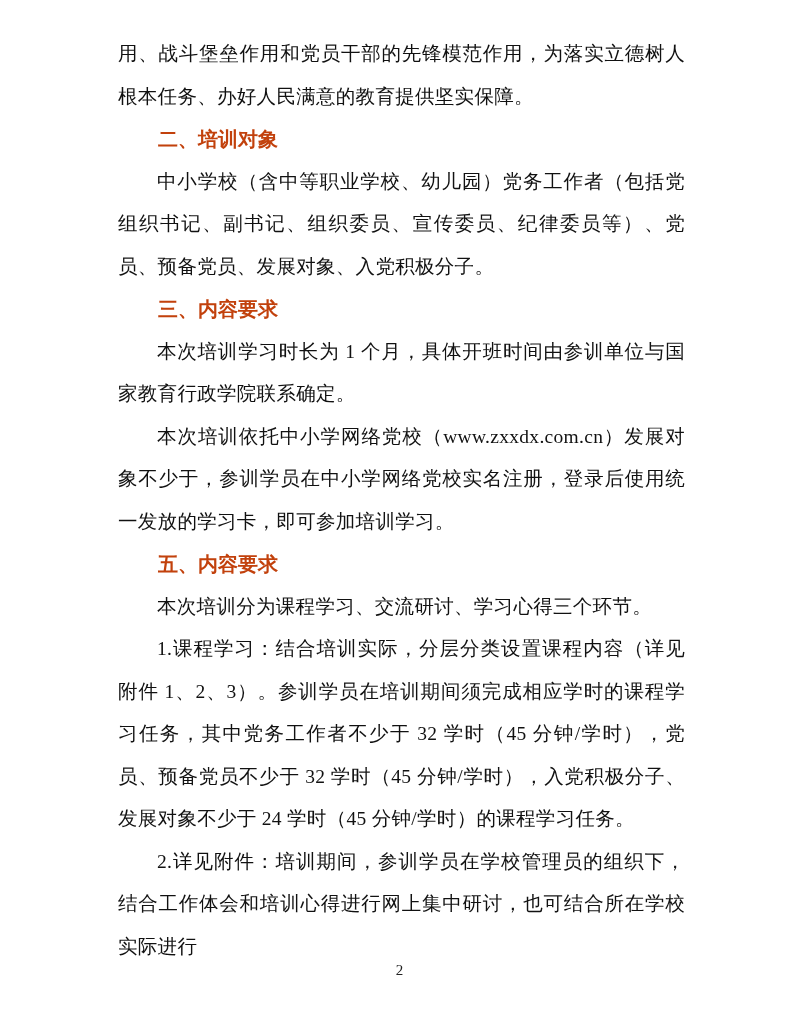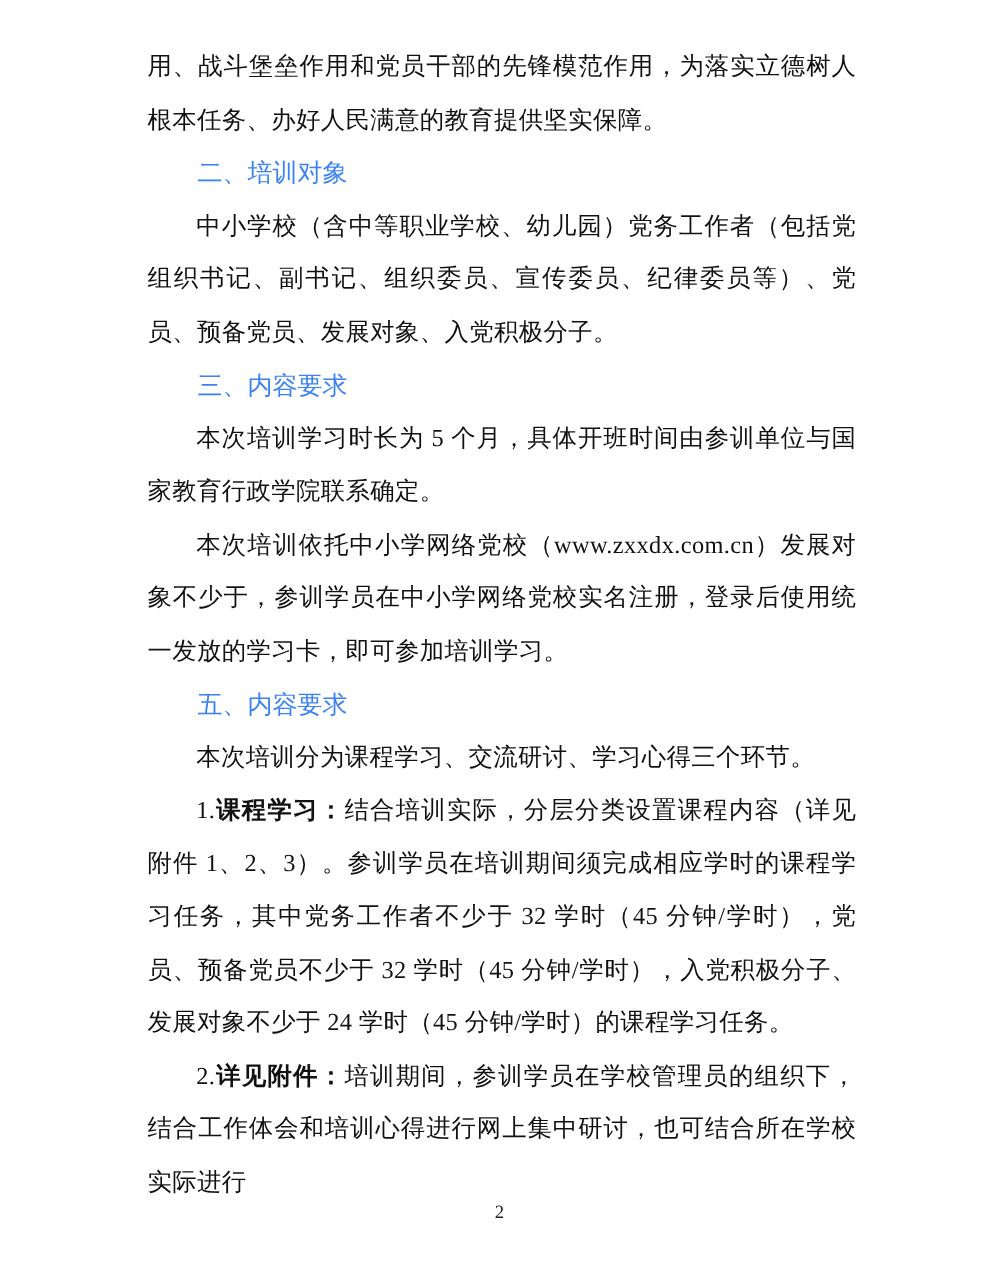--- a/index.html
+++ b/index.html
@@ -38,30 +38,30 @@
     letter-spacing: 0.3px;
     word-break: break-all;
   }
   .para.no-indent {
     text-indent: 0;
   }
   .heading {
     margin: 0;
     font-size: 20px;
     line-height: 42.5px;
-    font-weight: normal;
+    font-weight: bold;
     text-indent: 2em;
     font-family: "Liberation Sans", "DejaVu Sans", sans-serif;
-    color: #3b82f6;
+    color: #c2410c;
   }
   .item-num {
     font-weight: normal;
   }
   .item-label {
-    font-weight: bold;
+    font-weight: normal;
     margin-top: 28px;
   }
   .footer {
     position: absolute;
     top: 960px;
     left: 0;
     width: 799px;
     text-align: center;
     font-size: 15px;
     line-height: 20px;
@@ -74,21 +74,21 @@
 
 <div class="page">
   <div class="text-block">
 
     <p class="para no-indent">用、战斗堡垒作用和党员干部的先锋模范作用，为落实立德树人根本任务、办好人民满意的教育提供坚实保障。</p>
 
     <h2 class="heading">二、培训对象</h2>
     <p class="para">中小学校（含中等职业学校、幼儿园）党务工作者（包括党组织书记、副书记、组织委员、宣传委员、纪律委员等）、党员、预备党员、发展对象、入党积极分子。</p>
 
     <h2 class="heading">三、内容要求</h2>
-    <p class="para">本次培训学习时长为 5 个月，具体开班时间由参训单位与国家教育行政学院联系确定。</p>
+    <p class="para">本次培训学习时长为 1 个月，具体开班时间由参训单位与国家教育行政学院联系确定。</p>
 
     <p class="para">本次培训依托中小学网络党校（www.zxxdx.com.cn）发展对象不少于，参训学员在中小学网络党校实名注册，登录后使用统一发放的学习卡，即可参加培训学习。</p>
 
     <h2 class="heading">五、内容要求</h2>
     <p class="para">本次培训分为课程学习、交流研讨、学习心得三个环节。</p>
 
     <p class="para"><span class="item-num">1.</span><span class="item-label">课程学习：</span><span>结合培训实际，分层分类设置课程内容（详见附件 1、2、3）。参训学员在培训期间须完成相应学时的课程学习任务，其中党务工作者不少于 32 学时（45 分钟/学时），党员、预备党员不少于 32 学时（45 分钟/学时），入党积极分子、发展对象不少于 24 学时（45 分钟/学时）的课程学习任务。</span></p>
 
     <p class="para"><span class="item-num">2.</span><span class="item-label">详见附件：</span><span>培训期间，参训学员在学校管理员的组织下，结合工作体会和培训心得进行网上集中研讨，也可结合所在学校实际进行</span></p>
 

